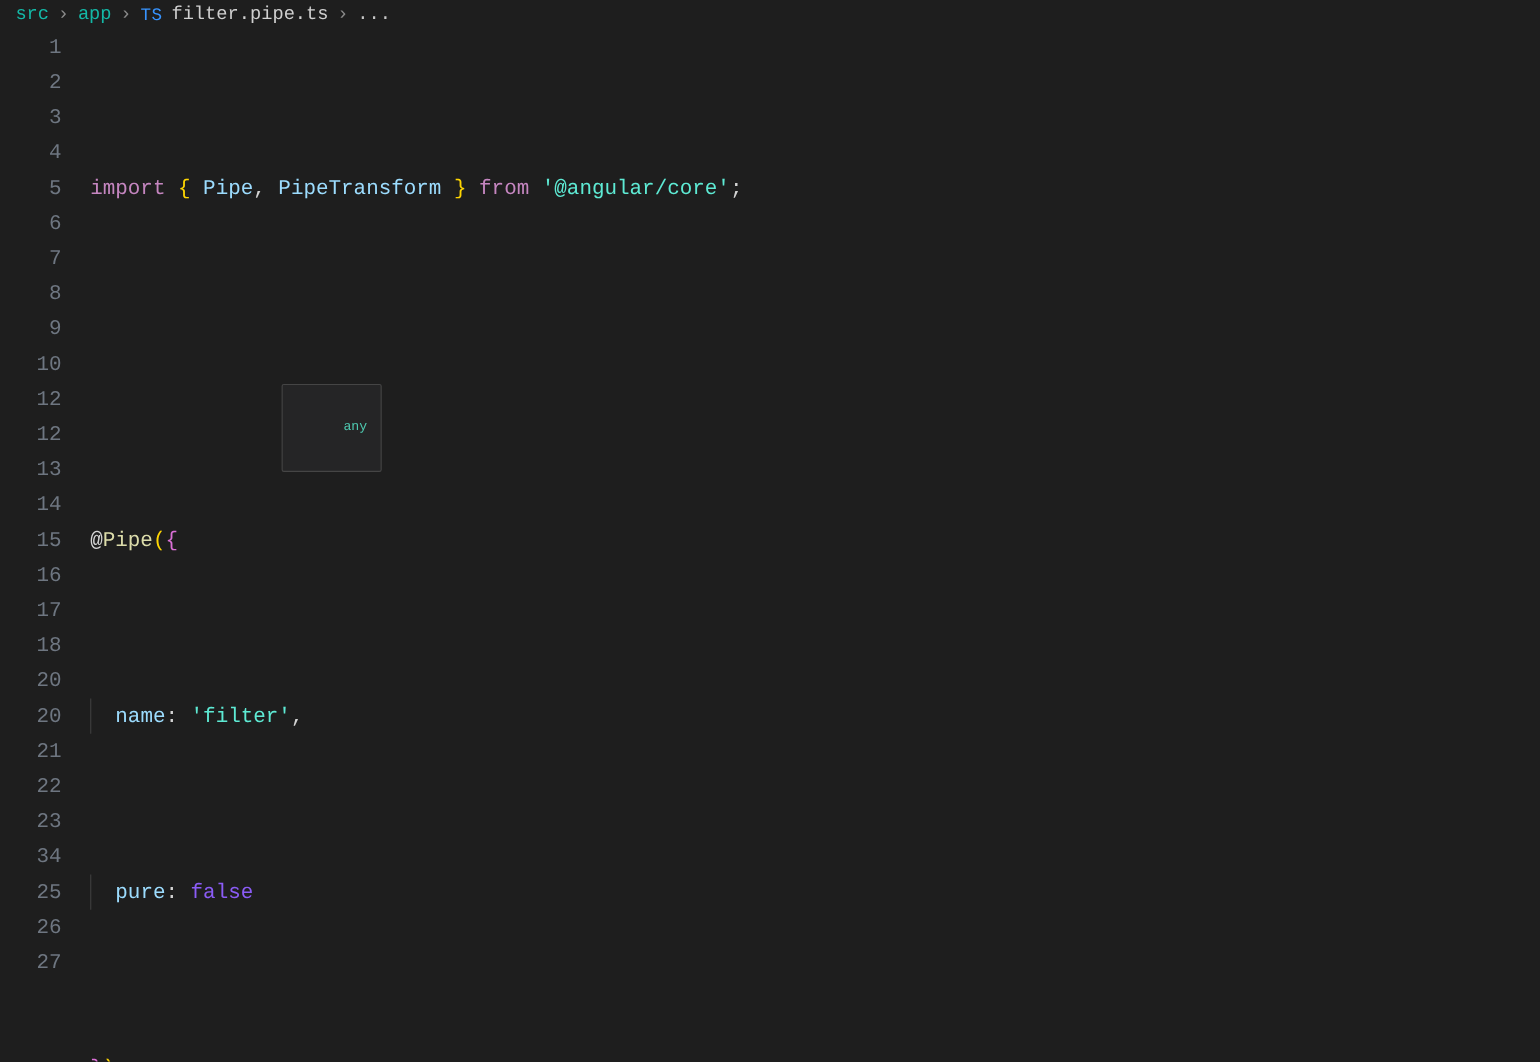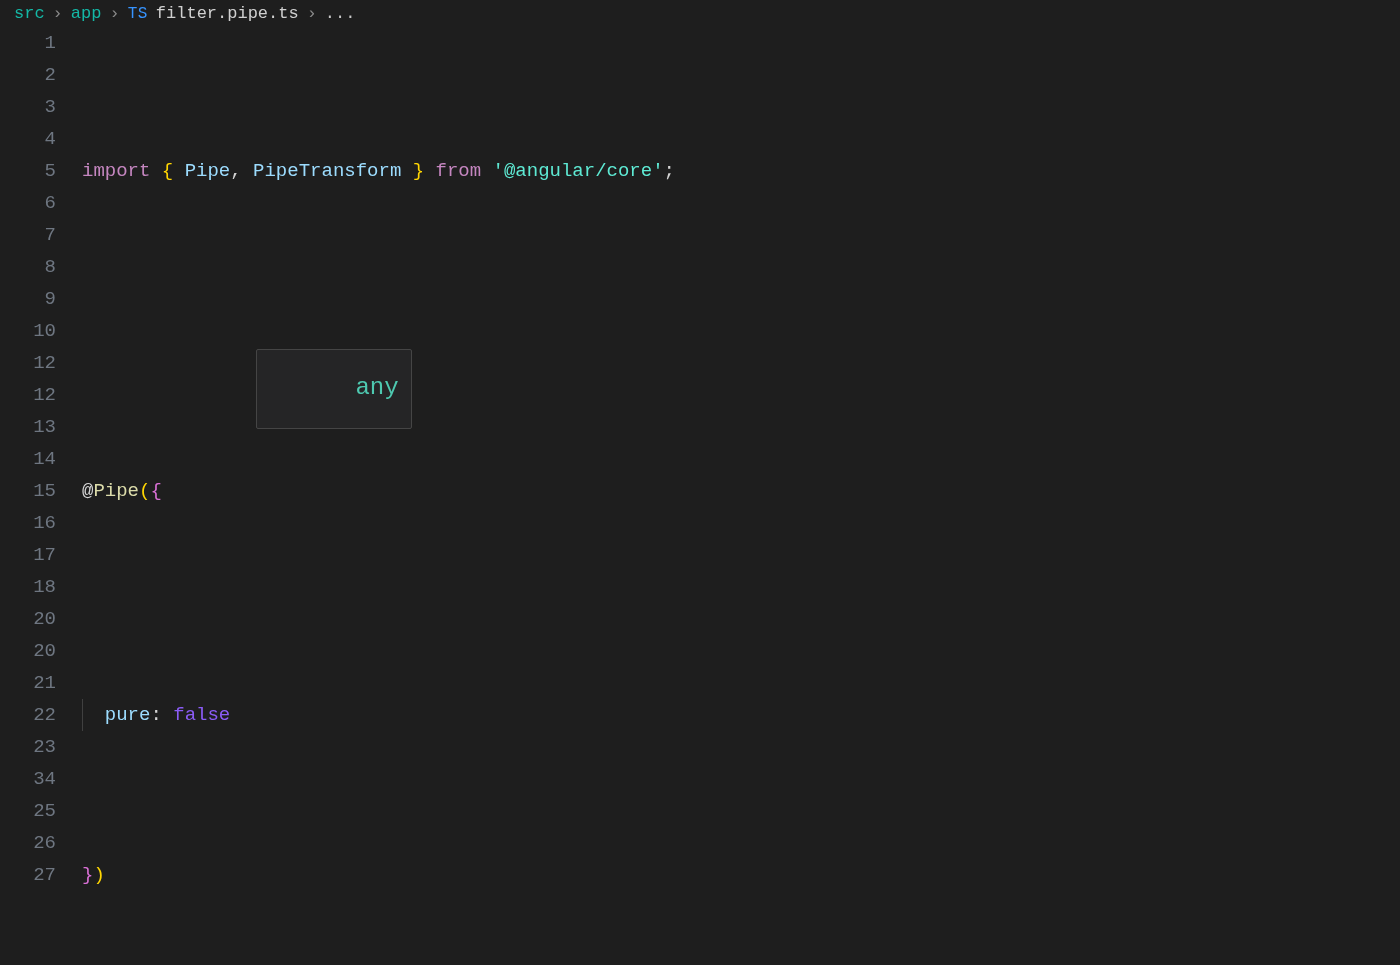--- a/index.html
+++ b/index.html
@@ -67,21 +67,21 @@
   .tok-string   { color: #5eead4; }
   .tok-func     { color: #dcdcaa; }
   .tok-var      { color: #9cdcfe; }
   .tok-prop     { color: #9cdcfe; }
 
   .hover-box {
     position: absolute;
     background: #252526;
     border: 1px solid #454545;
     color: #4ec9b0;
-    font-size: 24px;
+    font-size: 12px;
     padding: 2px 12px 4px 12px;
     line-height: 24px;
     border-radius: 2px;
     z-index: 10;
   }
 </style>
 </head>
 <body>
 
 <div class="breadcrumb">
@@ -131,20 +131,21 @@
     
     <div class="line"><span class="tok-keyword">import</span><span class="tok-punc"> </span><span class="tok-brace-y">{</span><span class="tok-punc"> </span><span class="tok-var">Pipe</span><span class="tok-punc">, </span><span class="tok-var">PipeTransform</span><span class="tok-punc"> </span><span class="tok-brace-y">}</span><span class="tok-punc"> </span><span class="tok-keyword">from</span><span class="tok-punc"> </span><span class="tok-string">'@angular/core'</span><span class="tok-punc">;</span></div>
 
     
     <div class="line"></div>
 
     
     <div class="line"><span class="tok-punc">@</span><span class="tok-func">Pipe</span><span class="tok-brace-y">(</span><span class="tok-brace-p">{</span></div>
 
     
+    <div class="line"><span class="indent-guide" style="left:0"></span>  <span class="tok-prop">name</span><span class="tok-punc">: </span><span class="tok-string">'filter'</span><span class="tok-punc">,</span></div>
 
     
     <div class="line"><span class="indent-guide" style="left:0"></span>  <span class="tok-prop">pure</span><span class="tok-punc">: </span><span class="tok-storage">false</span></div>
 
     
     <div class="line"><span class="tok-brace-p">}</span><span class="tok-brace-y">)</span></div>
 
     
     
 

